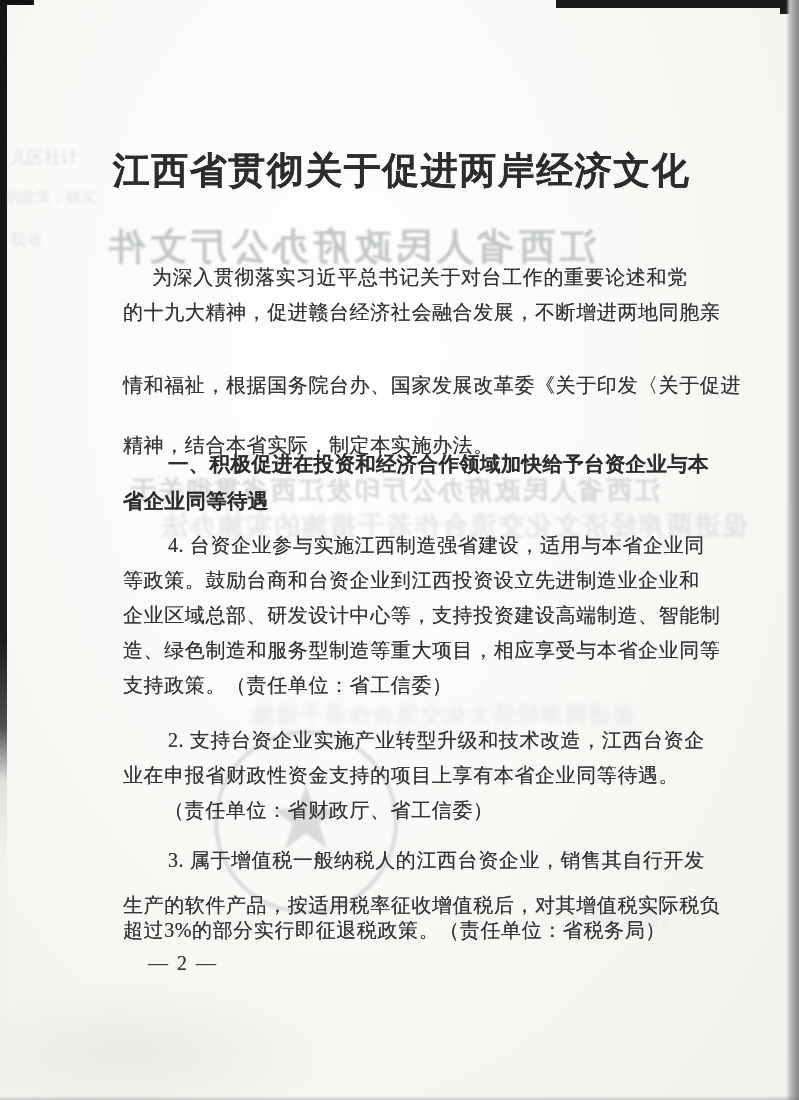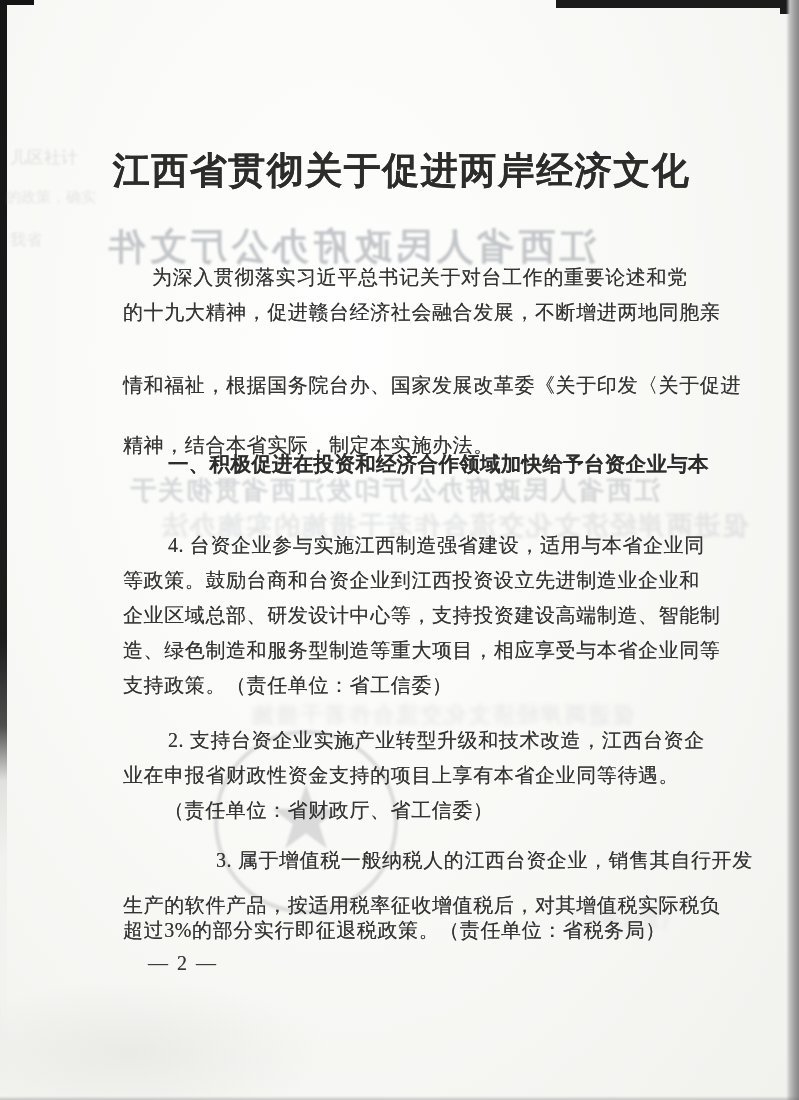--- a/index.html
+++ b/index.html
@@ -99,32 +99,33 @@
   </div>
 
   <div class="title-line" style="top:146px;">江西省贯彻关于促进两岸经济文化</div>
 
   <div class="line" style="top:264px; left:152px;">为深入贯彻落实习近平总书记关于对台工作的重要论述和党</div>
   <div class="line" style="top:299px; left:123px;">的十九大精神，促进赣台经济社会融合发展，不断增进两地同胞亲</div>
   <div class="line" style="top:334px; left:123px;margin-top:38px;">情和福祉，根据国务院台办、国家发展改革委《关于印发〈关于促进</div>
   <div class="line" style="top:404px; left:123px;margin-top:28px;">精神，结合本省实际，制定本实施办法。</div>
 
   <div class="line heading-line" style="top:450px; left:168px;">一、积极促进在投资和经济合作领域加快给予台资企业与本</div>
+  <div class="line heading-line" style="top:487px; left:123px;">省企业同等待遇</div>
 
   <div class="line" style="top:532px; left:168px;">4. 台资企业参与实施江西制造强省建设，适用与本省企业同</div>
   <div class="line" style="top:567px; left:123px;">等政策。鼓励台商和台资企业到江西投资设立先进制造业企业和</div>
   <div class="line" style="top:602px; left:123px;">企业区域总部、研发设计中心等，支持投资建设高端制造、智能制</div>
   <div class="line" style="top:637px; left:123px;">造、绿色制造和服务型制造等重大项目，相应享受与本省企业同等</div>
   <div class="line" style="top:672px; left:123px;">支持政策。（责任单位：省工信委）</div>
 
   <div class="line" style="top:727px; left:168px;">2. 支持台资企业实施产业转型升级和技术改造，江西台资企</div>
   <div class="line" style="top:762px; left:123px;">业在申报省财政性资金支持的项目上享有本省企业同等待遇。</div>
   <div class="line" style="top:797px; left:118px;margin-left:46px;">（责任单位：省财政厅、省工信委）</div>
 
-  <div class="line" style="top:847px; left:168px;margin-left:48px;">3. 属于增值税一般纳税人的江西台资企业，销售其自行开发</div>
+  <div class="line" style="top:847px; left:168px;">3. 属于增值税一般纳税人的江西台资企业，销售其自行开发</div>
   <div class="line" style="top:892px; left:123px;">生产的软件产品，按适用税率征收增值税后，对其增值税实际税负</div>
   <div class="line" style="top:917px; left:123px;">超过3%的部分实行即征退税政策。（责任单位：省税务局）</div>
 
   <div class="line pagenum" style="top:952px; left:148px;">— 2 —</div>
 
   <div class="smudge-bottom-left"></div>
   <div class="edge-left"></div>
   <div class="edge-top-left"></div>
   <div class="edge-top-right"></div>
   <div class="edge-top-right-corner"></div>

